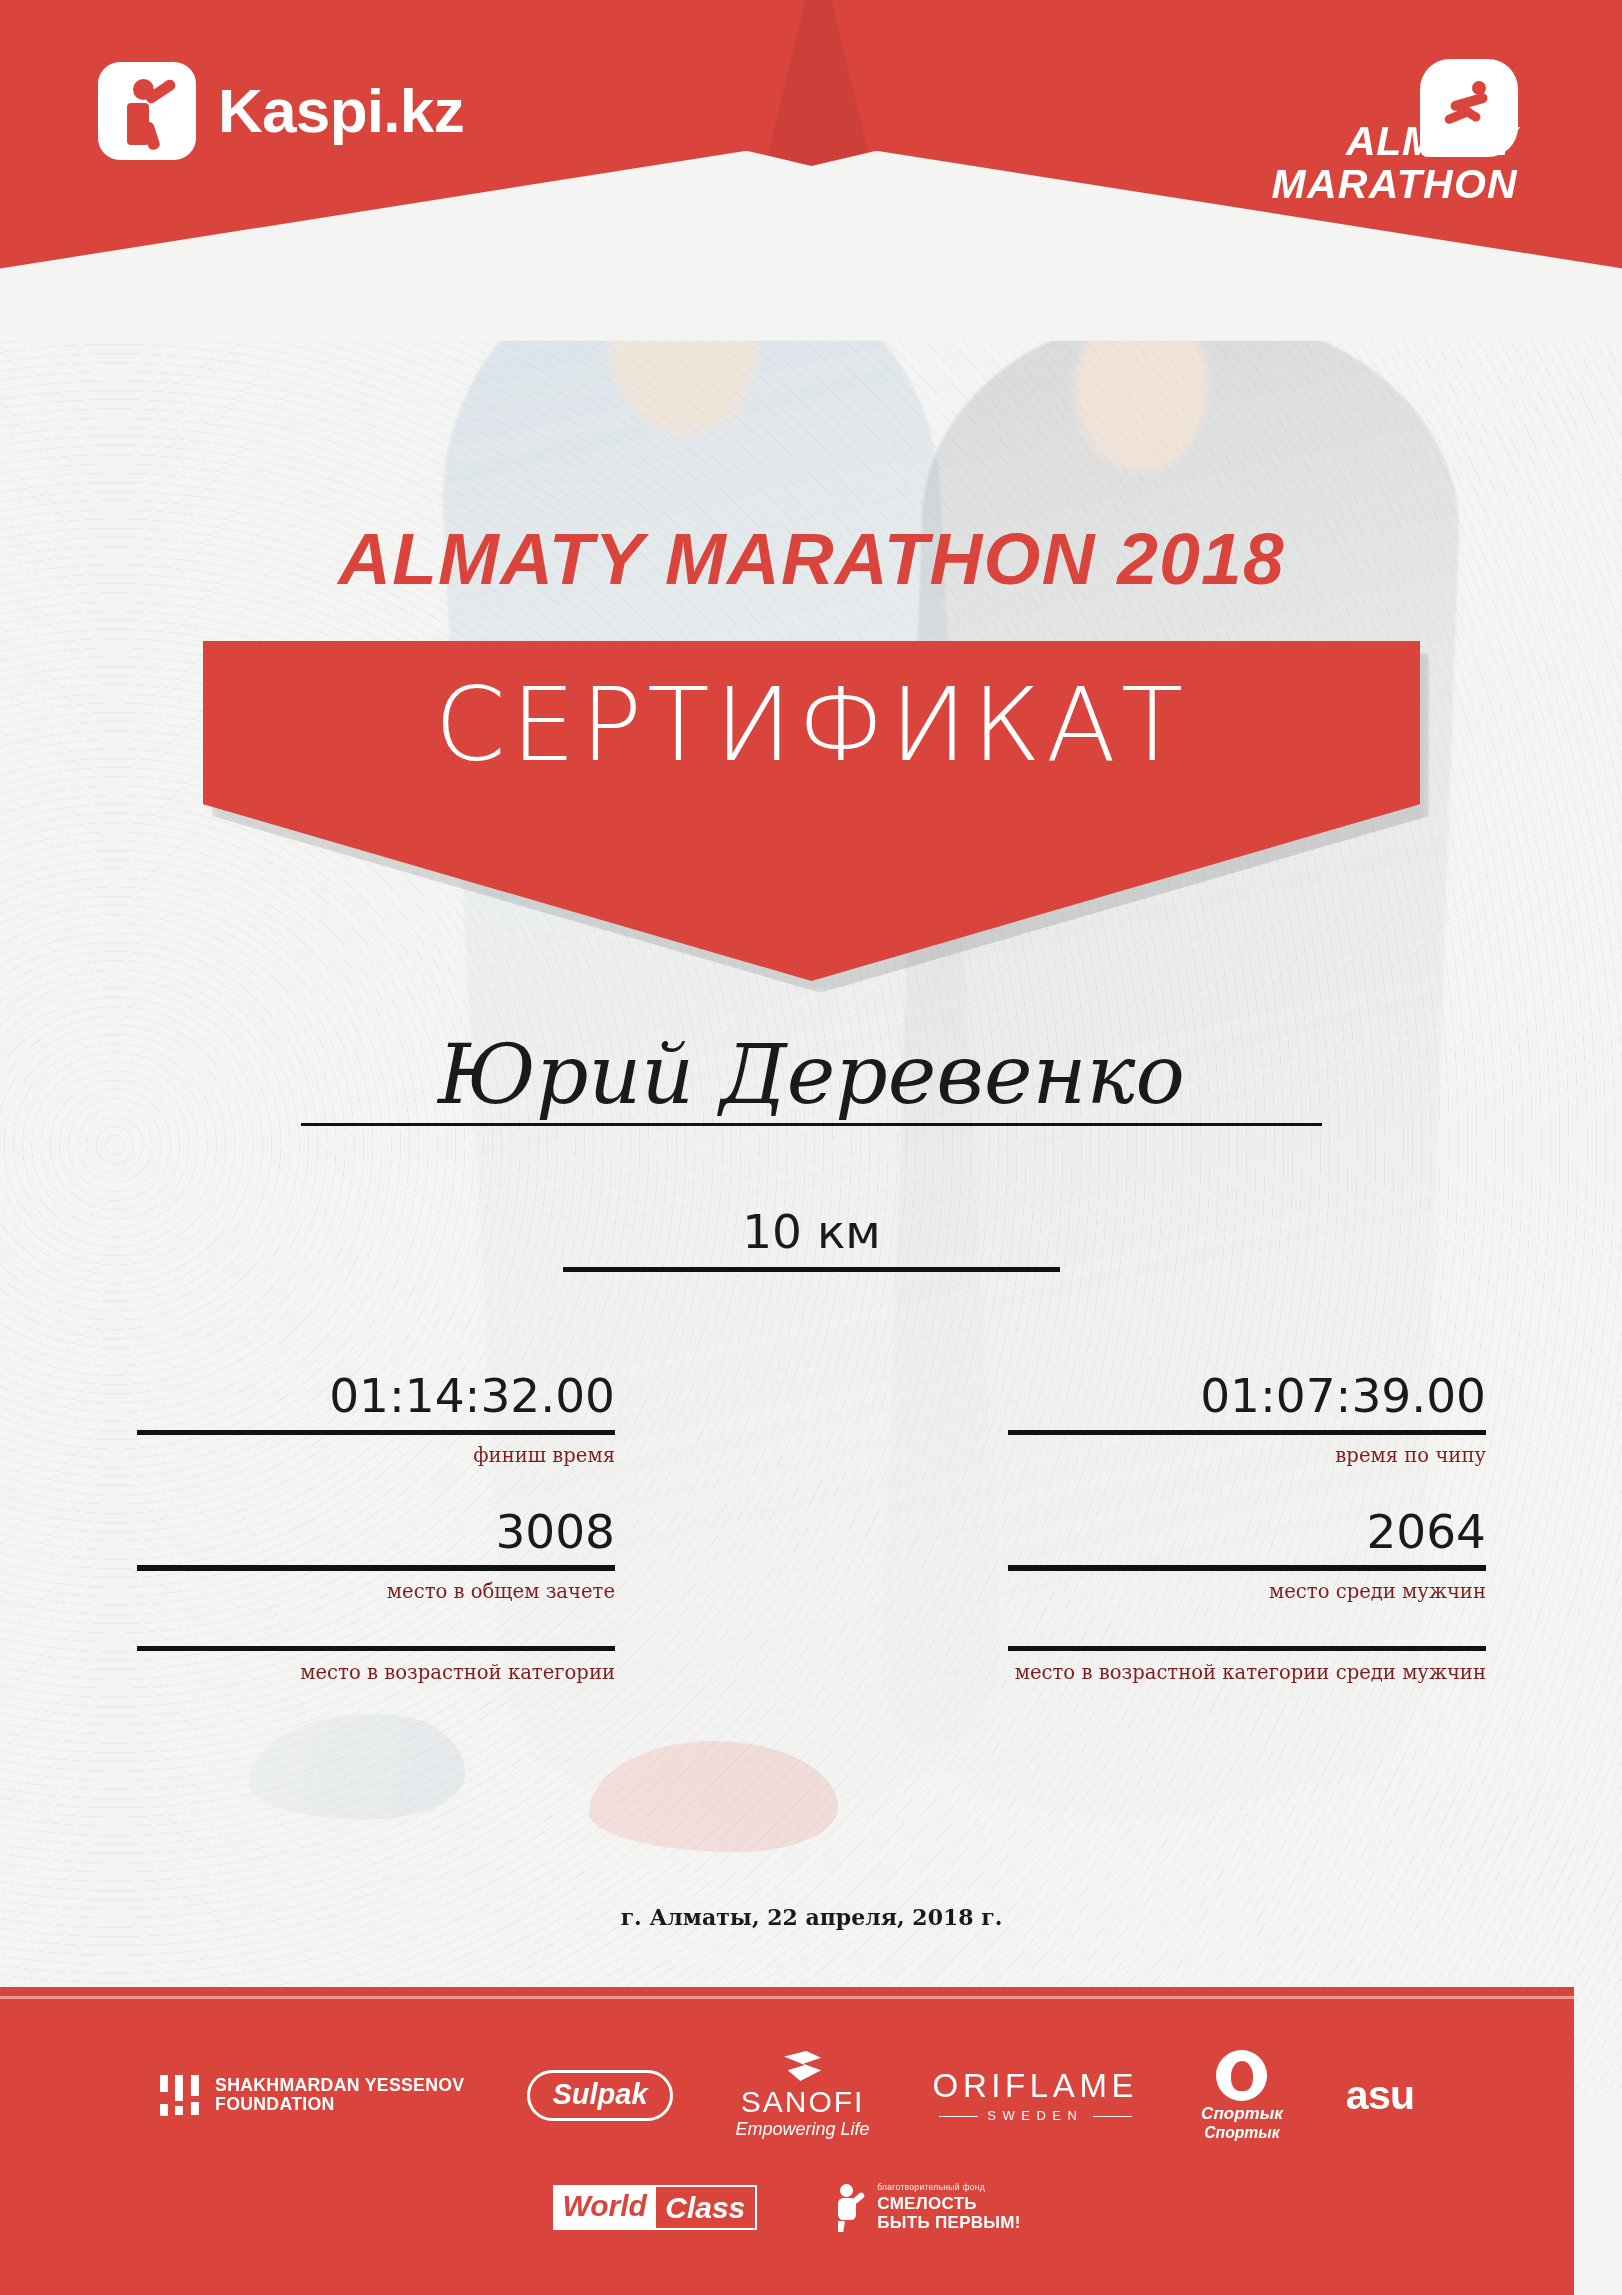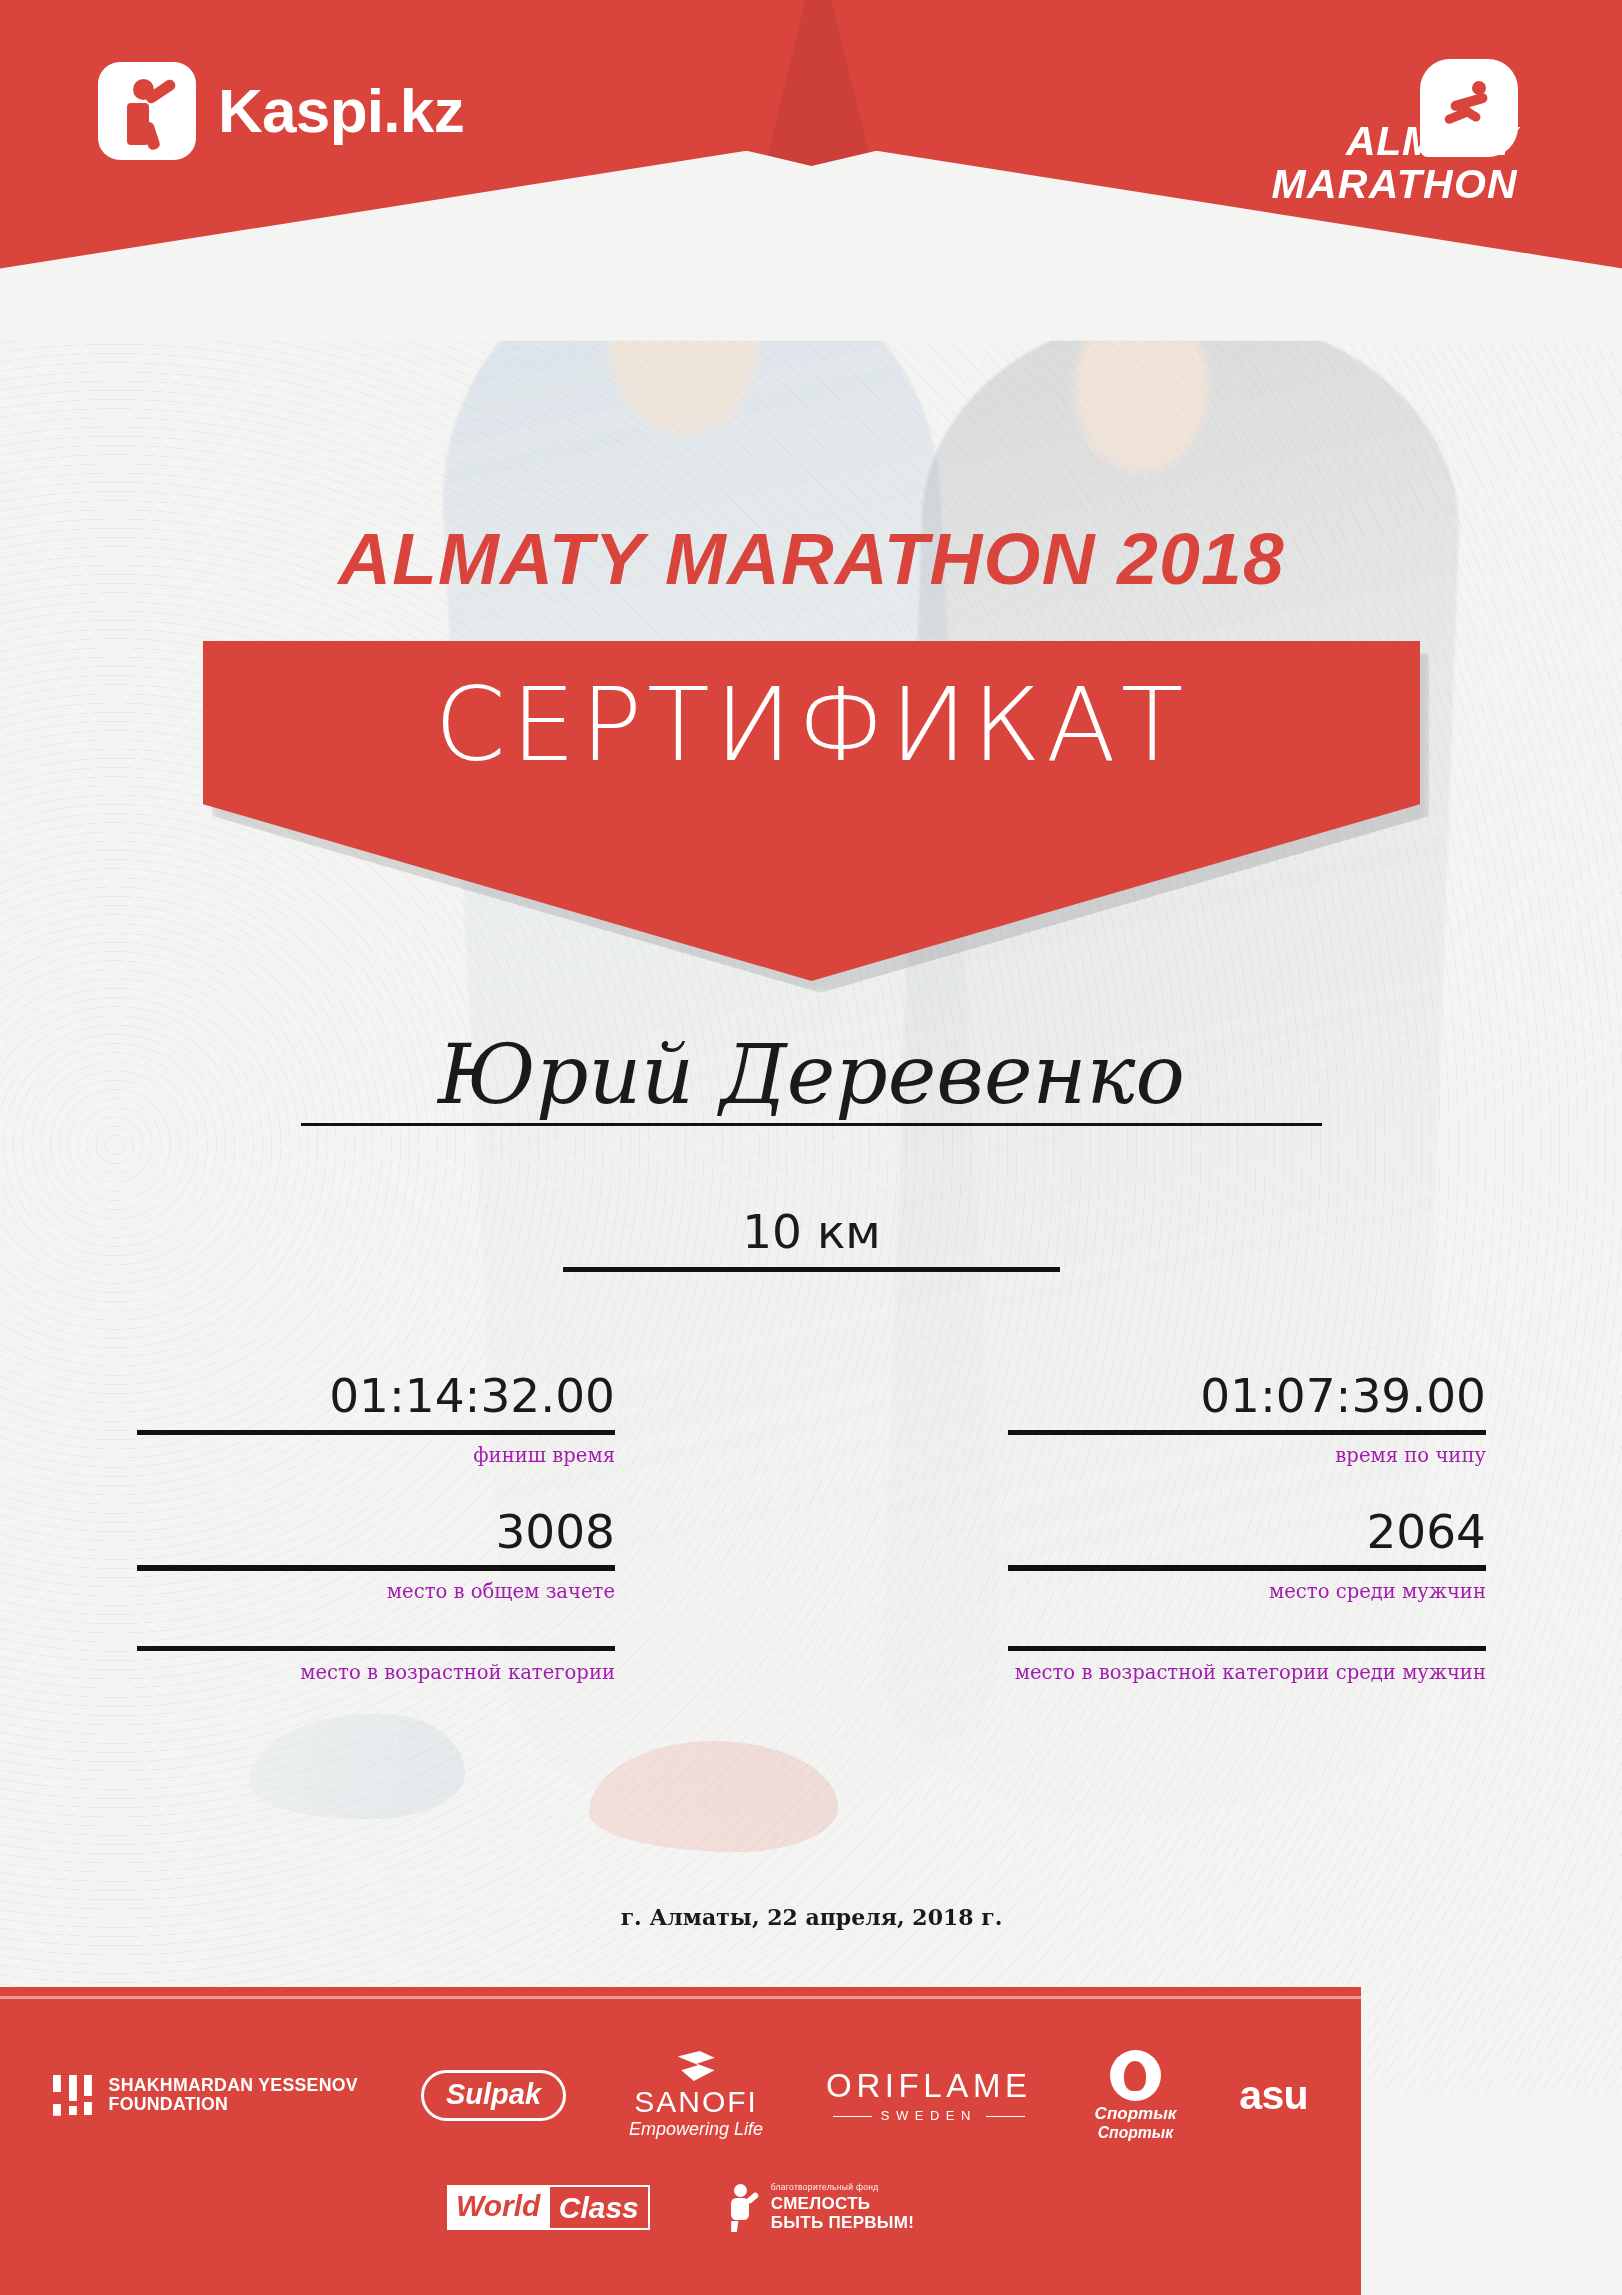--- a/index.html
+++ b/index.html
@@ -319,41 +319,41 @@
   }
   .res-rule {
     margin-top: 6.5px;
     height: 5.2px;
     background: #111111;
     width: 100%;
   }
   .res-label {
     margin-top: 9.2px;
     font-size: 19.6px;
-    color: #a21caf;
+    color: #7f1d1d;
     font-family: "DejaVu Serif", serif;
   }
 
   
   .place-date {
     position: absolute;
     left: 0; top: 1904px;
     width: 100%;
     text-align: center;
     font-family: "DejaVu Serif", serif;
     font-weight: bold;
     font-size: 22px;
     color: #1a1a1a;
   }
 
   
   .bottom-band {
     position: absolute;
     left: 0; bottom: 0;
-    width: 1361px;
+    width: 1574px;
     height: 308px;
     background: #d9453d;
   }
   .bottom-band::before {
     content: "";
     position: absolute;
     left: 0; top: 9.2px;
     width: 100%;
     height: 3.3px;
     background: rgba(255,255,255,0.45);

